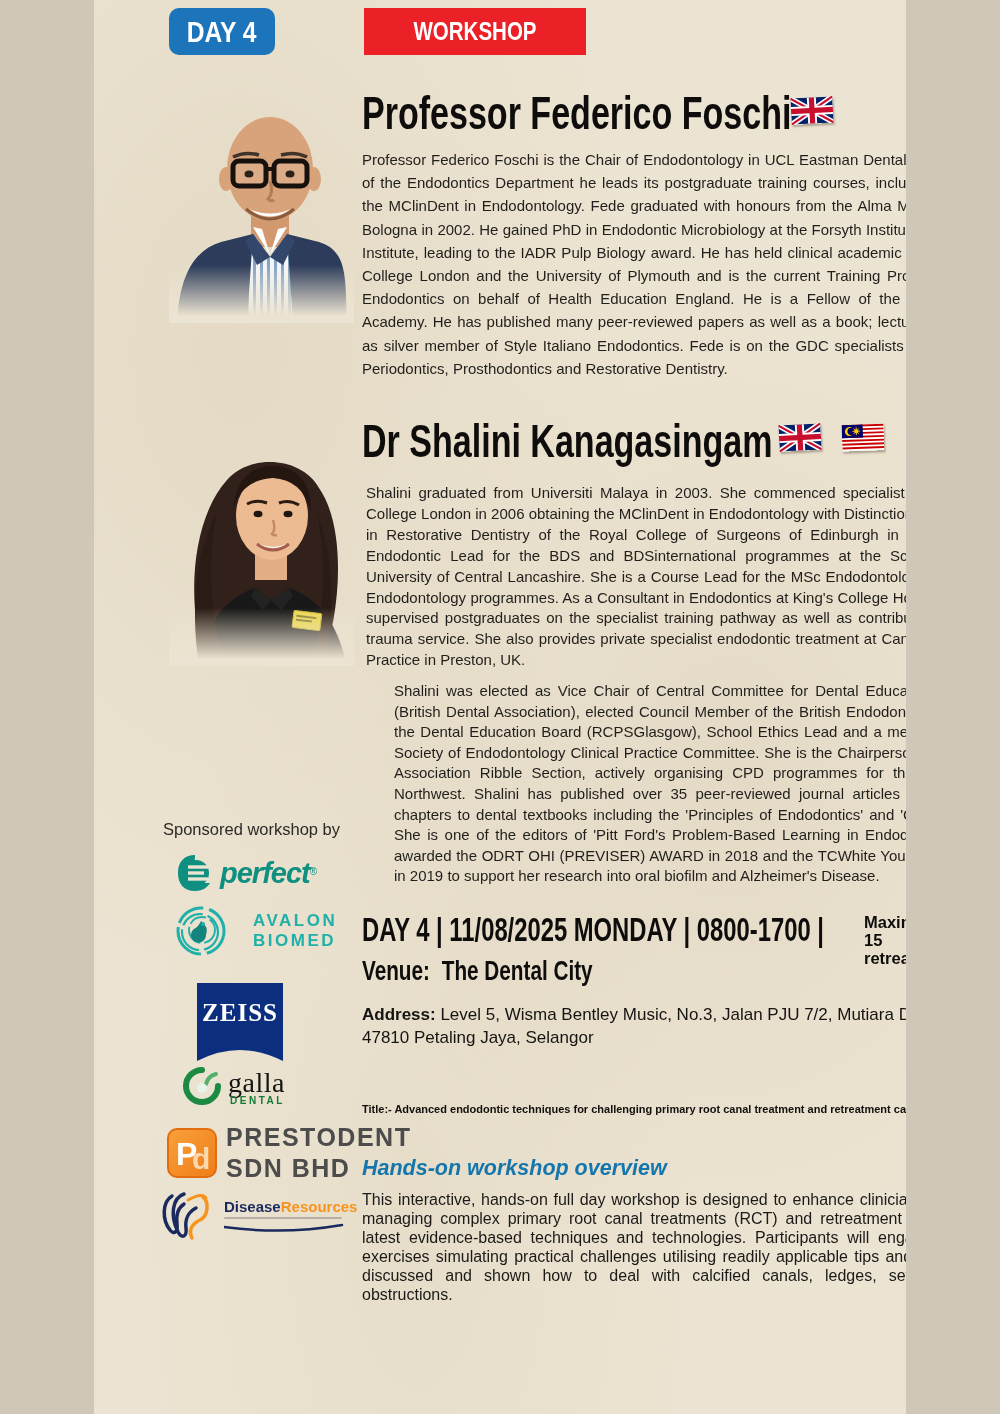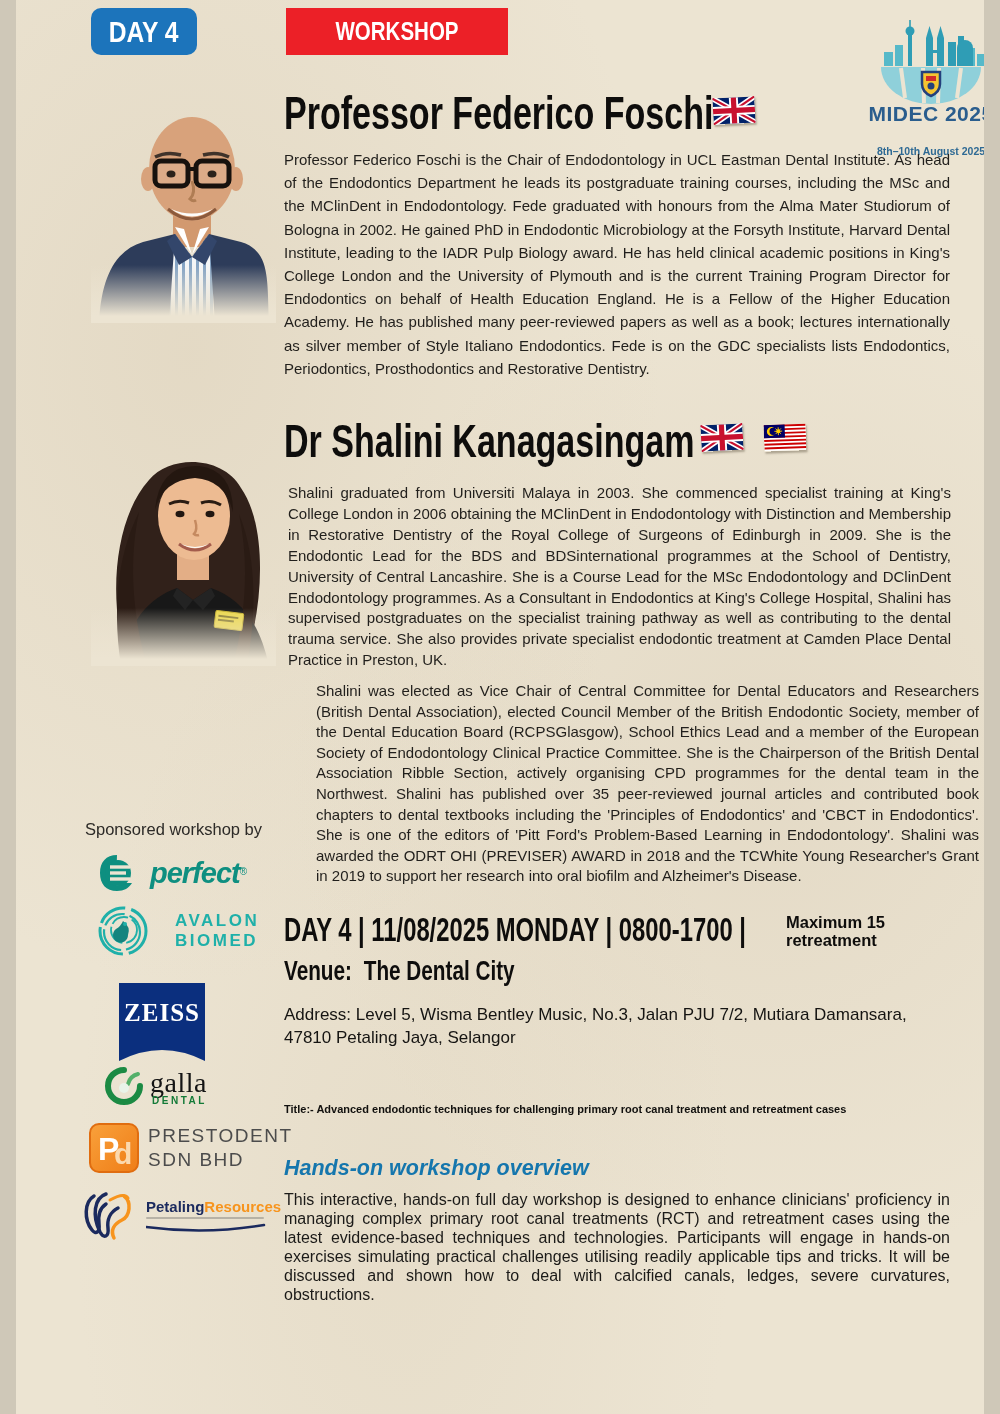--- a/index.html
+++ b/index.html
@@ -1,18 +1,18 @@
 <!DOCTYPE html>
 <html><head>
 <meta charset="utf-8">
 <style>
   * { margin:0; padding:0; box-sizing:border-box; }
   html,body { background:#cfc8b8; }
   .page {
-    position:relative; width:968px; height:1414px; margin:0 auto;
+    position:relative; width:812px; height:1414px; margin:0 auto;
     font-family:"Liberation Sans", sans-serif; color:#1e1c1a; overflow:hidden;
     background:
       radial-gradient(ellipse at 18% 25%, rgba(208,193,166,0.30), transparent 42%),
       radial-gradient(ellipse at 78% 55%, rgba(203,188,162,0.25), transparent 45%),
       radial-gradient(ellipse at 40% 85%, rgba(210,196,170,0.22), transparent 40%),
       #ece4d2;
   }
   .abs { position:absolute; }
   .cond { display:inline-block; font-weight:700; transform:scaleX(0.74); transform-origin:0 50%; white-space:nowrap; letter-spacing:0px; color:#0e0d0c; }
   .cond-c { display:inline-block; font-weight:700; transform:scaleX(0.82); transform-origin:50% 50%; white-space:nowrap; color:#fff; }
@@ -31,30 +31,30 @@
   .photo-frame { overflow:hidden; }
   .photo-fade { position:absolute; left:0; right:0; bottom:0; height:58px;
     background:linear-gradient(180deg, rgba(236,228,210,0) 0%, #ece4d2 88%); }
   .sponsor-heading { left:69px; top:820px; font-size:16.5px; color:#2c2a27; }
   .sponsor { display:flex; align-items:center; }
   .perfect-text { font-size:29px; font-weight:700; font-style:italic; color:#0e8f80; letter-spacing:-1px; }
   .perfect-reg { font-size:10px; color:#0e8f80; vertical-align:top; position:relative; top:-2px; }
   .avalon-text { color:#1fb0a9; font-weight:700; font-size:17px; letter-spacing:2.5px; line-height:1.15; }
   .galla-name { font-family:"Liberation Serif", serif; font-weight:400; font-size:28px; color:#141414; letter-spacing:0.5px; line-height:0.9; }
   .galla-sub { color:#137a37; font-weight:700; font-size:10px; letter-spacing:2.5px; text-align:right; }
-  .presto-text { color:#4c4c4c; font-size:19px; letter-spacing:1.5px; line-height:1.25; font-weight:400; }
+  .presto-text { color:#4c4c4c; font-size:25px; letter-spacing:1.5px; line-height:1.25; font-weight:700; }
   .mec-text { font-size:15px; font-weight:700; }
   .mec-n1 { color:#1b2a5e; } .mec-n2 { color:#f7941d; }
   .mec-tag { height:2px; width:118px; background:rgba(90,90,90,0.35); margin-top:2px; border-radius:1px; }
   .sched-row { left:268px; top:910px; font-size:34px; }
   .maxp { left:770px; top:913px; font-weight:700; font-size:16.5px; line-height:1.1; color:#0e0d0c; }
   .venue-row { left:268px; top:955px; font-size:28px; }
   .venue-gap { display:inline-block; width:16px; }
   .address { left:268px; top:1003px; width:666px; font-size:17px; line-height:23px; color:#151412; }
-  .address b { font-weight:400; }
+  .address b { font-weight:700; }
   .wtitle { left:268px; top:1096px; width:666px; font-size:11px; font-weight:700; line-height:26px; text-align:justify; color:#11100e; }
   .hands-heading { left:268px; top:1156px; font-size:21.5px; font-weight:700; font-style:italic; color:#1576ad; }
   .overview { left:268px; top:1190px; width:666px; font-size:16px; line-height:19px; text-align:justify; color:#1b1a18; }
   .flag { position:absolute; box-shadow:1px 2px 2px rgba(60,50,30,0.35); transform:rotate(-3deg); }
 </style>
 </head>
 <body>
 
 <div class="page">
 
@@ -232,21 +232,21 @@
   <div class="abs sponsor" style="left:80px; top:852px;">
     <svg width="42" height="42" viewBox="0 0 42 42">
       <path d="M21,3 C10,3 4,10 4,21 C4,32 10,39 21,39 C28,39 33,36 36,31 L26,31 C24,33 22,34 20,33 Z" fill="#0e8f80"></path>
       <circle cx="22" cy="21" r="13" fill="#0e8f80"></circle>
       <g stroke="#ece4d2" stroke-width="3.4">
         <line x1="14" y1="15" x2="34" y2="15"></line>
         <line x1="14" y1="21" x2="30" y2="21"></line>
         <line x1="14" y1="27" x2="34" y2="27"></line>
       </g>
     </svg>
-    <span class="perfect-text" style="margin-left:12px;">perfect</span>
+    <span class="perfect-text" style="margin-left:4px;">perfect</span>
     <span class="perfect-reg">®</span>
   </div>
 
   <div class="abs sponsor" style="left:80px; top:904px;gap:17px;">
     <svg width="54" height="54" viewBox="0 0 54 54">
       <g fill="none" stroke="#1fb0a9">
         <circle cx="27" cy="27" r="23" stroke-width="3" stroke-dasharray="30 6 40 4"></circle>
         <circle cx="26" cy="28" r="18" stroke-width="2.2" stroke-dasharray="24 5 30 4"></circle>
         <circle cx="28" cy="26" r="13" stroke-width="1.8" stroke-dasharray="18 4 22 3"></circle>
       </g>
@@ -297,21 +297,21 @@
   </div>
 
   <div class="abs sponsor" style="left:64px; top:1186px;">
     <svg width="62" height="62" viewBox="0 0 62 62">
       <path d="M14,10 C4,16 4,34 12,44 C16,49 20,46 19,38 C18,30 20,22 26,18" fill="none" stroke="#1b2a5e" stroke-width="3.5" stroke-linecap="round"></path>
       <path d="M26,8 C14,12 12,30 20,46 C24,53 29,51 28,42 C27,34 30,26 38,22" fill="none" stroke="#1b2a5e" stroke-width="3.5" stroke-linecap="round"></path>
       <path d="M44,10 C52,16 50,30 42,34 C34,38 30,44 34,52" fill="none" stroke="#f7941d" stroke-width="3.5" stroke-linecap="round"></path>
       <path d="M30,14 q14,-8 18,-2" fill="none" stroke="#f7941d" stroke-width="3" stroke-linecap="round"></path>
     </svg>
     <div style="margin-left:4px;">
-      <div class="mec-text"><span class="mec-n1">Petaling</span><span class="mec-n2">Resources</span></div>
+      <div class="mec-text"><span class="mec-n1">Disease</span><span class="mec-n2">Resources</span></div>
       <div class="mec-tag"></div>
       <svg width="120" height="10" viewBox="0 0 120 10">
         <path d="M0,4 Q60,12 118,2" fill="none" stroke="#1b2a5e" stroke-width="2.5" stroke-linecap="round"></path>
       </svg>
     </div>
   </div>
 
   <div class="abs sched-row">
     <span class="cond" style="transform:scaleX(0.70);">DAY 4  |  11/08/2025 MONDAY  |  0800-1700  |</span>
   </div>

